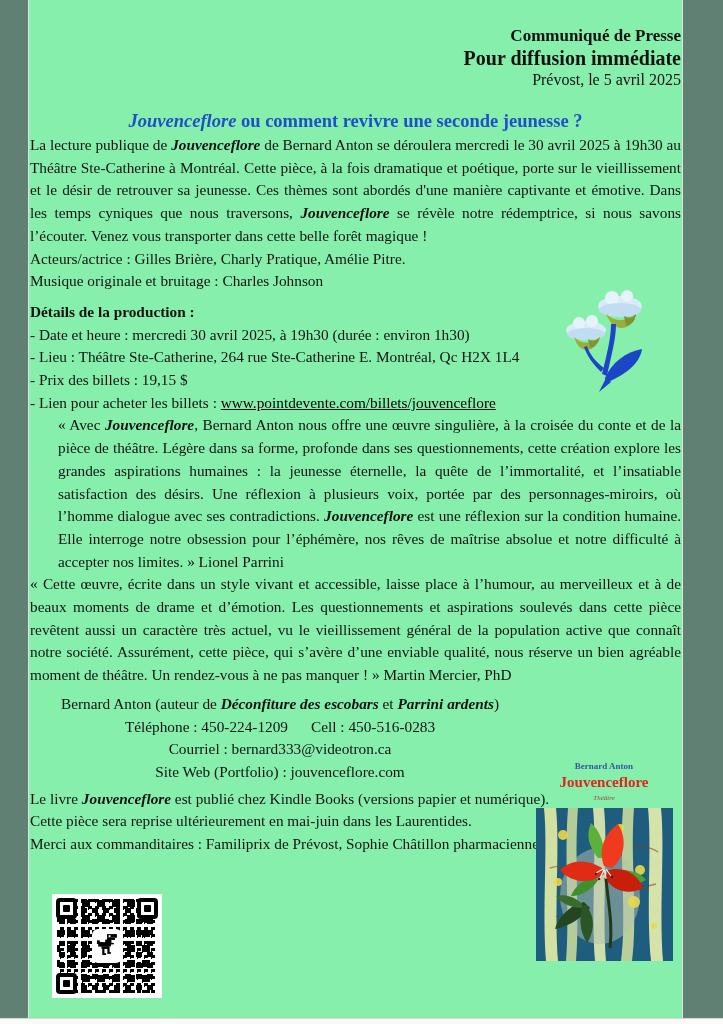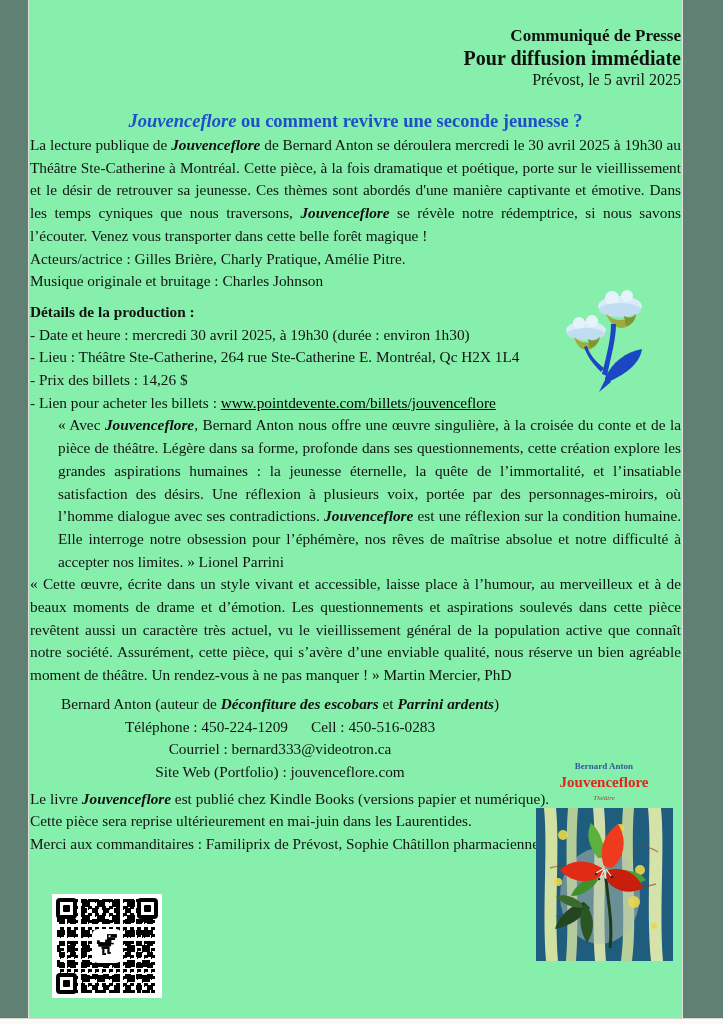--- a/index.html
+++ b/index.html
@@ -88,21 +88,21 @@
     <div class="doc-title"><span class="bi">Jouvenceflore</span><span> ou comment revivre une seconde jeunesse ?</span></div>
 
     <p class="para mt-intro"><span>La lecture publique de </span><span class="bi">Jouvenceflore</span><span> de Bernard Anton se déroulera mercredi le 30 avril 2025 à 19h30 au Théâtre Ste-Catherine à Montréal. Cette pièce, à la fois dramatique et poétique, porte sur le vieillissement et le désir de retrouver sa jeunesse. Ces thèmes sont abordés d'une manière captivante et émotive. Dans les temps cyniques que nous traversons, </span><span class="bi">Jouvenceflore</span><span> se révèle notre rédemptrice, si nous savons l’écouter. Venez vous transporter dans cette belle forêt magique !</span></p>
     <div>Acteurs/actrice : Gilles Brière, Charly Pratique, Amélie Pitre.</div>
     <div>Musique originale et bruitage : Charles Johnson</div>
 
     <div class="mt-det">
       <div class="bold">Détails de la production :</div>
       <div class="line">- Date et heure : mercredi 30 avril 2025, à 19h30 (durée : environ 1h30)</div>
       <div class="line">- Lieu : Théâtre Ste-Catherine, 264 rue Ste-Catherine E. Montréal, Qc H2X 1L4</div>
-      <div class="line">- Prix des billets : 14,26 $</div>
+      <div class="line">- Prix des billets : 19,15 $</div>
       <div class="line"><span>- Lien pour acheter les billets : </span><a class="link">www.pointdevente.com/billets/jouvenceflore</a></div>
     </div>
 
     <p class="para mt-q1"><span>« Avec </span><span class="bi">Jouvenceflore</span><span>, Bernard Anton nous offre une œuvre singulière, à la croisée du conte et de la pièce de théâtre. Légère dans sa forme, profonde dans ses questionnements, cette création explore les grandes aspirations humaines : la jeunesse éternelle, la quête de l’immortalité, et l’insatiable satisfaction des désirs. Une réflexion à plusieurs voix, portée par des personnages-miroirs, où l’homme dialogue avec ses contradictions. </span><span class="bi">Jouvenceflore</span><span> est une réflexion sur la condition humaine. Elle interroge notre obsession pour l’éphémère, nos rêves de maîtrise absolue et notre difficulté à accepter nos limites. » Lionel Parrini</span></p>
 
     <p class="para mt-q2">« Cette œuvre, écrite dans un style vivant et accessible, laisse place à l’humour, au merveilleux et à de beaux moments de drame et d’émotion. Les questionnements et aspirations soulevés dans cette pièce revêtent aussi un caractère très actuel, vu le vieillissement général de la population active que connaît notre société. Assurément, cette pièce, qui s’avère d’une enviable qualité, nous réserve un bien agréable moment de théâtre. Un rendez-vous à ne pas manquer ! » Martin Mercier, PhD</p>
 
     <div class="contact">
       <div><span>Bernard Anton (auteur de </span><span class="bi">Déconfiture des escobars</span><span> et </span><span class="bi">Parrini ardents</span><span>)</span></div>
       <div><span>Téléphone : 450-224-1209</span><span class="gap"></span><span>Cell : 450-516-0283</span></div>

